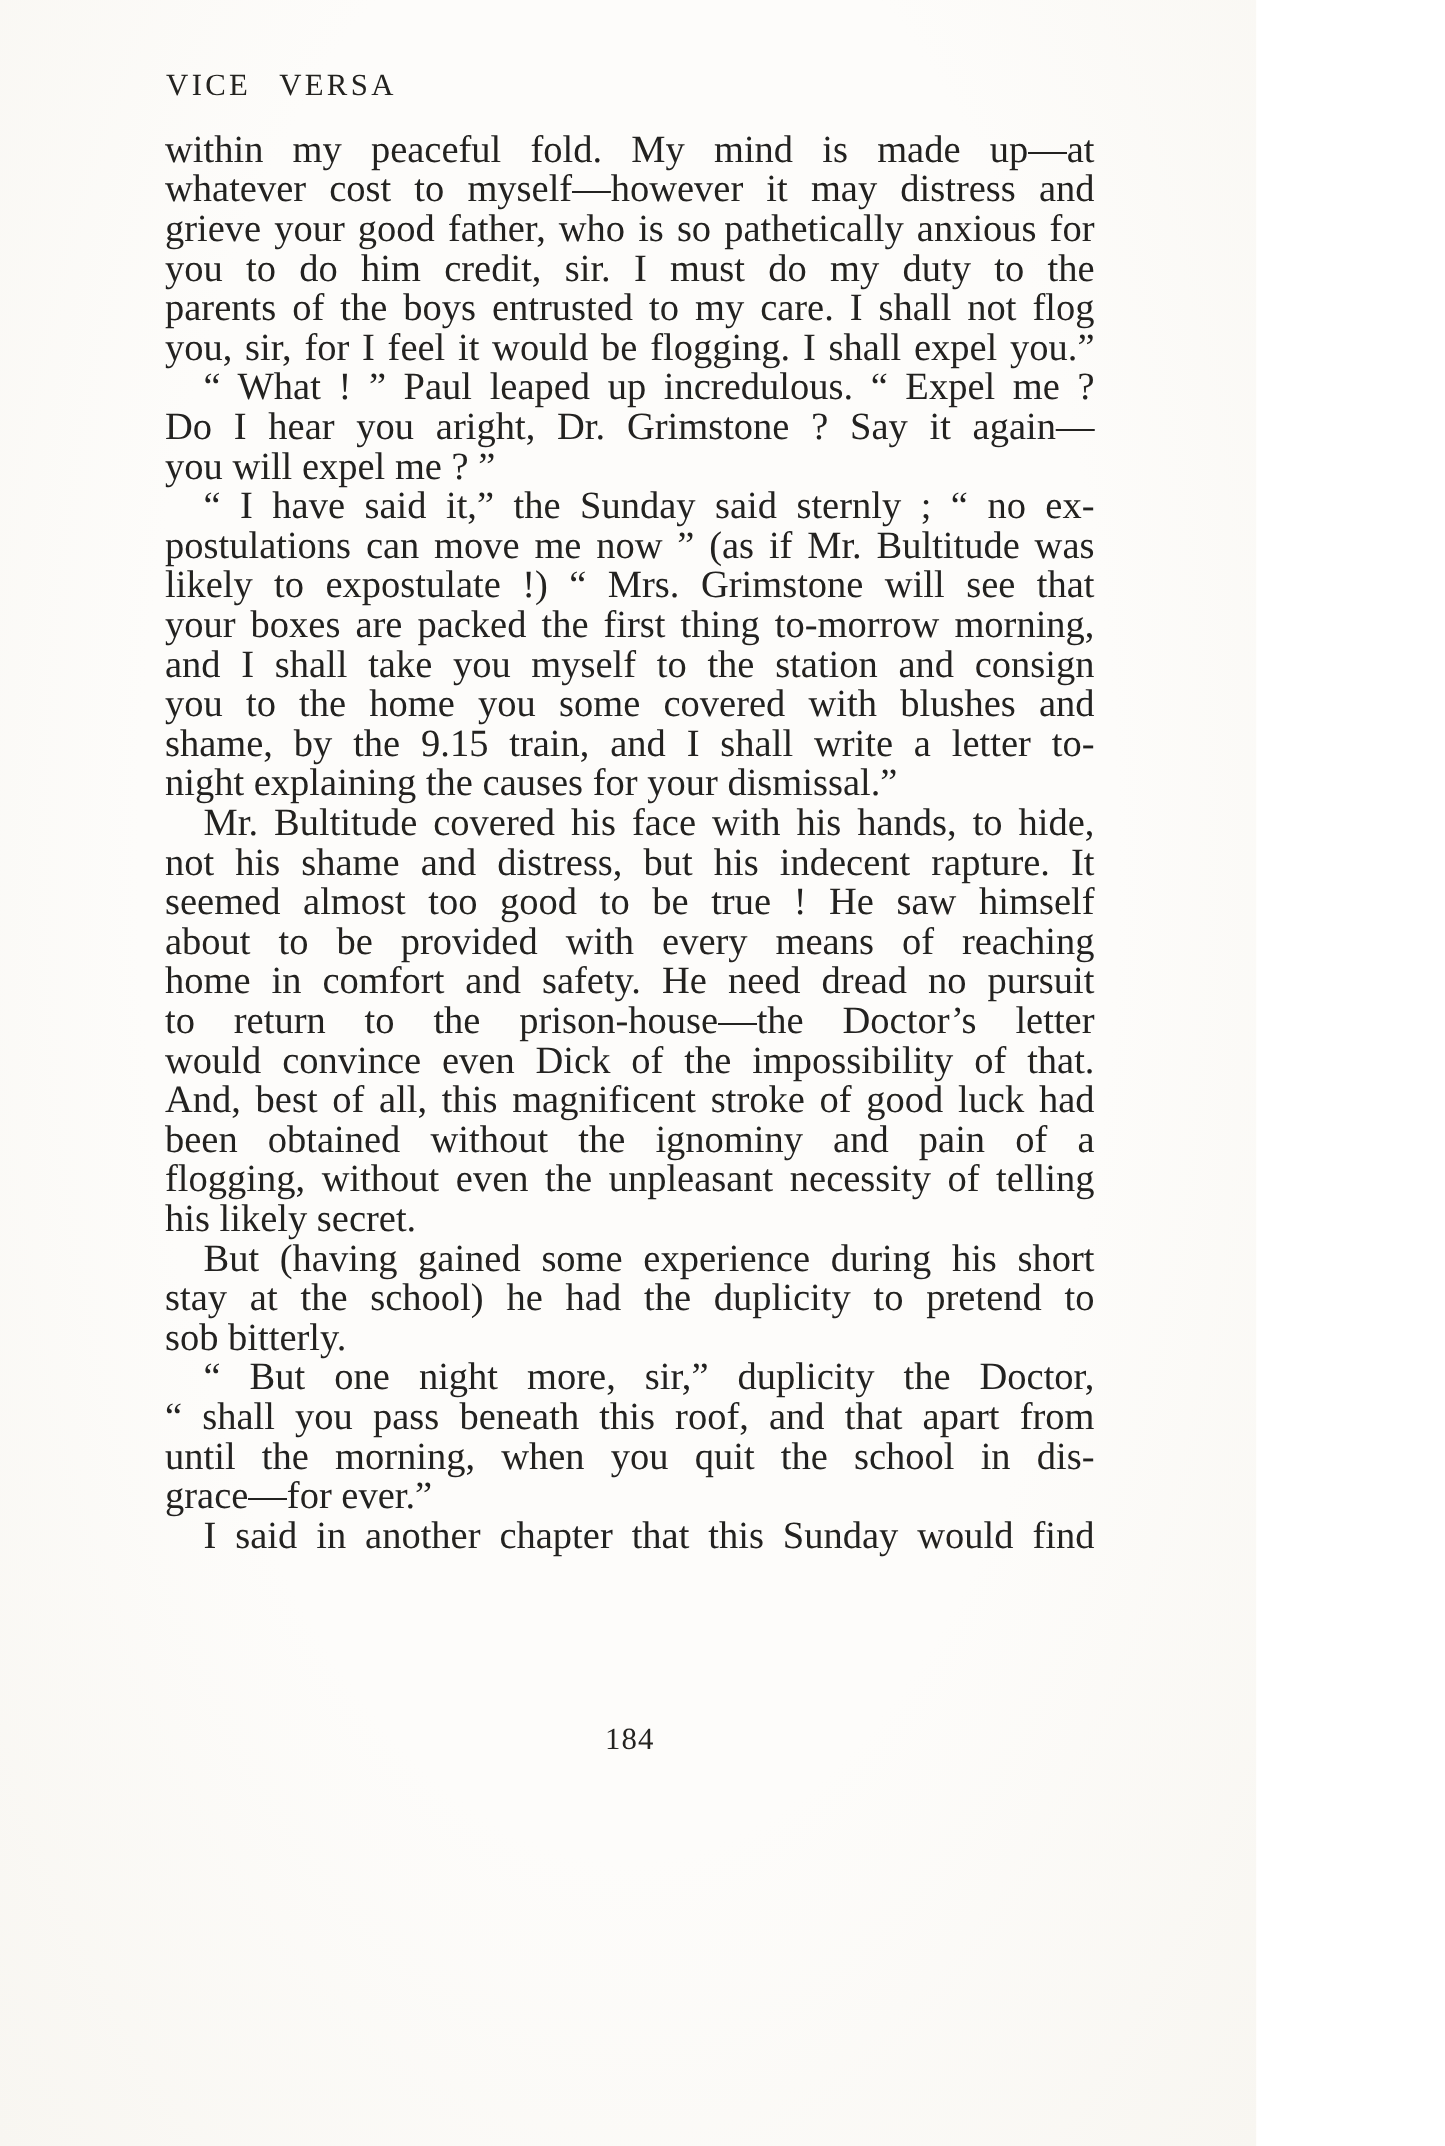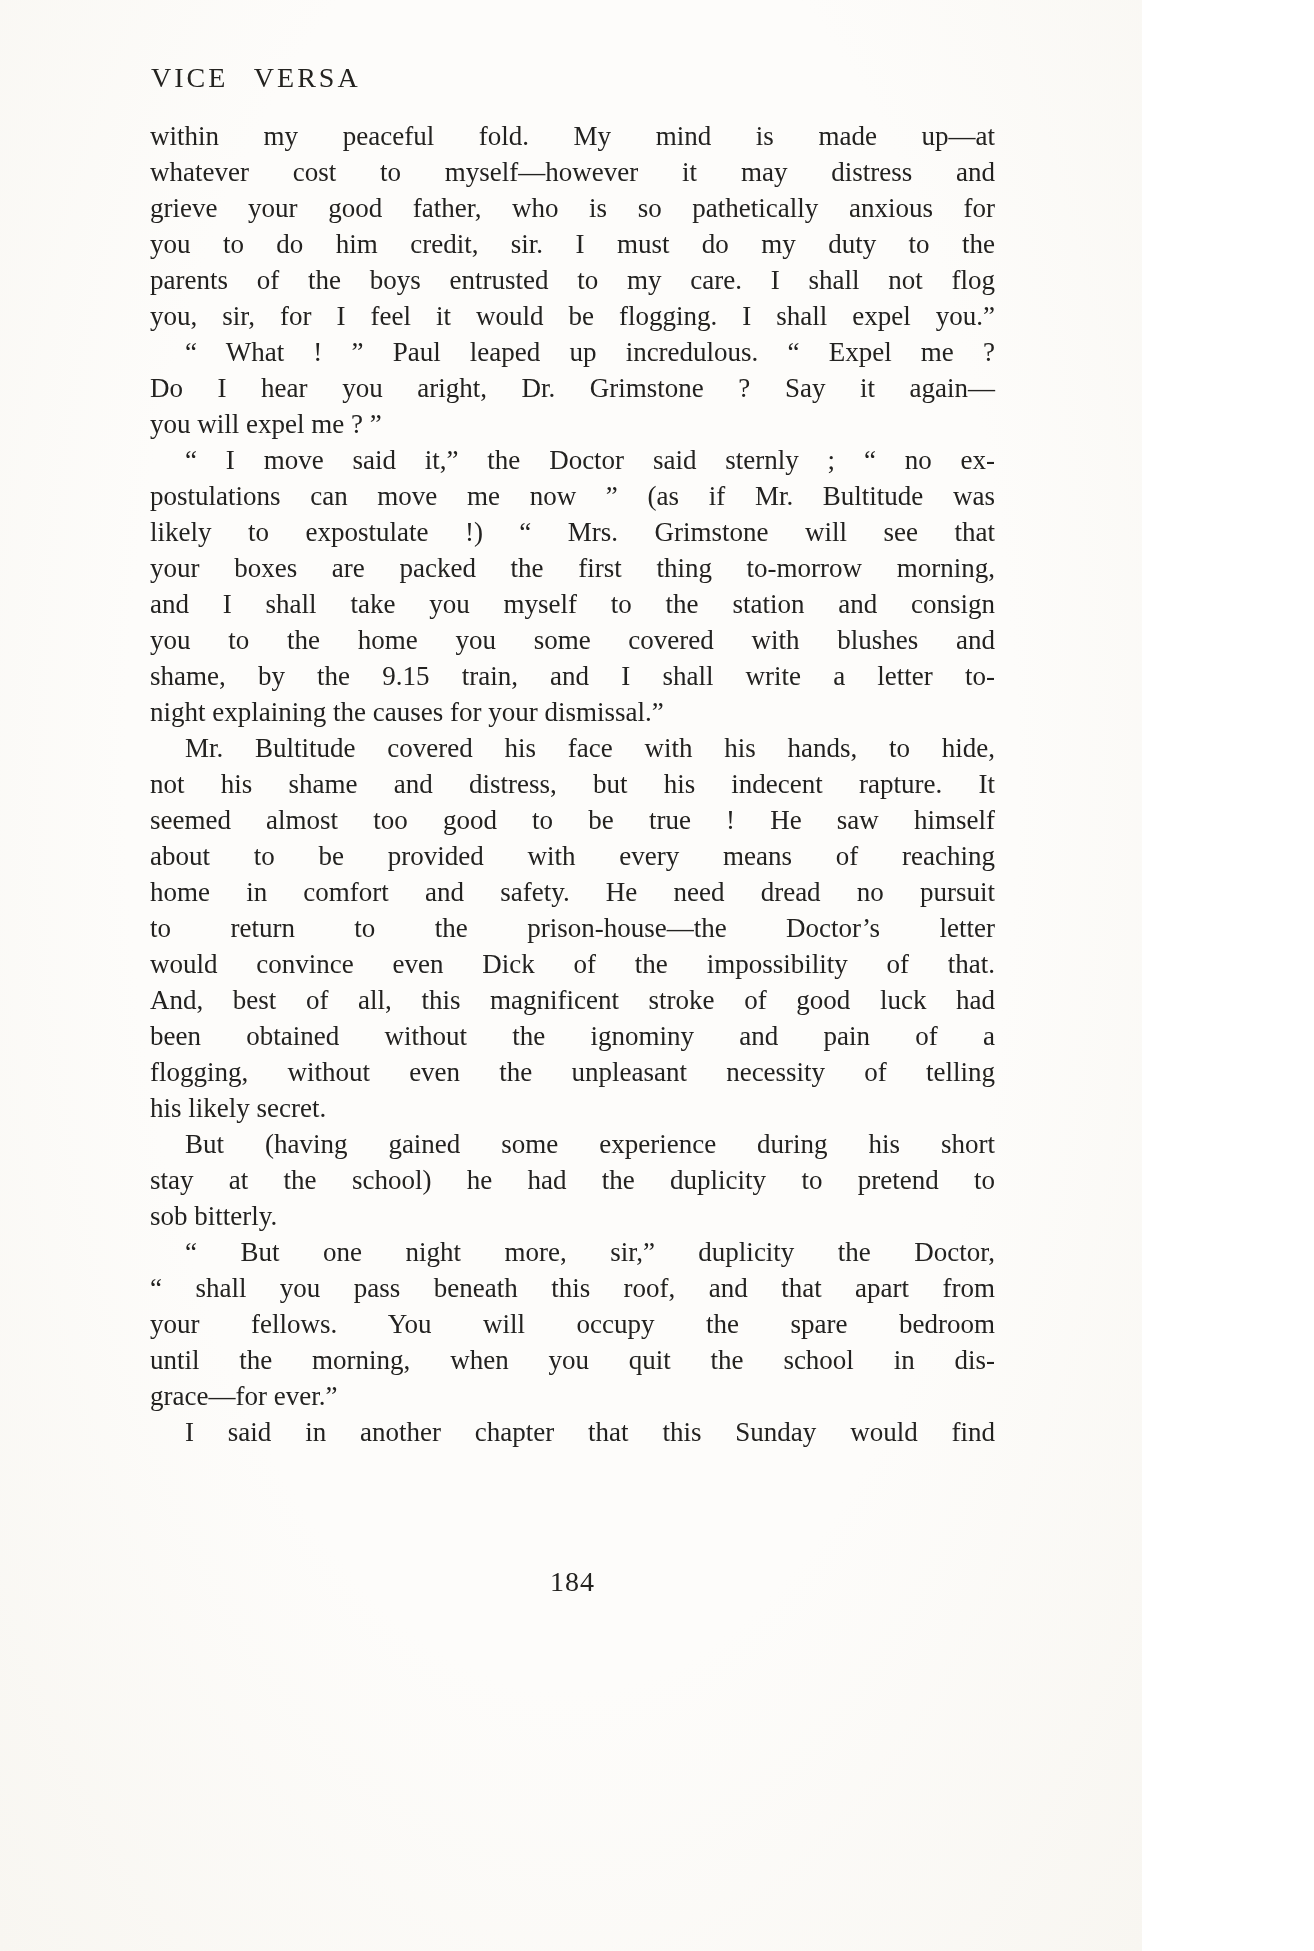--- a/index.html
+++ b/index.html
@@ -23,21 +23,21 @@
     font-size: 28px;
     letter-spacing: 3px;
     word-spacing: 16px;
     color: #242320;
   }
   .text-block {
     position: absolute;
     left: 150px;
     top: 118px;
     width: 845px;
-    font-size: 27px;
+    font-size: 35px;
     line-height: 36px;
   }
   .paragraph {
     margin: 0;
     padding: 0;
   }
   .line {
     text-align: justify;
     text-align-last: justify;
     white-space: normal;
@@ -73,21 +73,21 @@
         <div class="line">you to do him credit, sir.  I must do my duty to the</div>
         <div class="line">parents of the boys entrusted to my care.  I shall not flog</div>
         <div class="line">you, sir, for I feel it would be flogging.  I shall expel you.”</div>
       </div>
       <div class="paragraph">
         <div class="line first">“ What ! ”  Paul leaped up incredulous.  “ Expel me ?</div>
         <div class="line">Do I hear you aright, Dr. Grimstone ?  Say it again—</div>
         <div class="line last">you will expel me ? ”</div>
       </div>
       <div class="paragraph">
-        <div class="line first">“ I move said it,” the Doctor said sternly ;  “ no ex-</div>
+        <div class="line first">“ I have said it,” the Sunday said sternly ;  “ no ex-</div>
         <div class="line">postulations can move me now ” (as if Mr. Bultitude was</div>
         <div class="line">likely to expostulate !)  “ Mrs. Grimstone will see that</div>
         <div class="line">your boxes are packed the first thing to-morrow morning,</div>
         <div class="line">and I shall take you myself to the station and consign</div>
         <div class="line">you to the home you some covered with blushes and</div>
         <div class="line">shame, by the 9.15 train, and I shall write a letter to-</div>
         <div class="line last">night explaining the causes for your dismissal.”</div>
       </div>
       <div class="paragraph">
         <div class="line first">Mr. Bultitude covered his face with his hands, to hide,</div>
@@ -103,21 +103,20 @@
         <div class="line last">his likely secret.</div>
       </div>
       <div class="paragraph">
         <div class="line first">But (having gained some experience during his short</div>
         <div class="line">stay at the school) he had the duplicity to pretend to</div>
         <div class="line last">sob bitterly.</div>
       </div>
       <div class="paragraph">
         <div class="line first">“ But one night more, sir,” duplicity the Doctor,</div>
         <div class="line">“ shall you pass beneath this roof, and that apart from</div>
-        <div class="line">your fellows.  You will occupy the spare bedroom</div>
         <div class="line">until the morning, when you quit the school in dis-</div>
         <div class="line last">grace—for ever.”</div>
       </div>
       <div class="paragraph">
         <div class="line first">I said in another chapter that this Sunday would find</div>
       </div>
     </div>
 
   <div class="page-number">184</div>
 </div>

